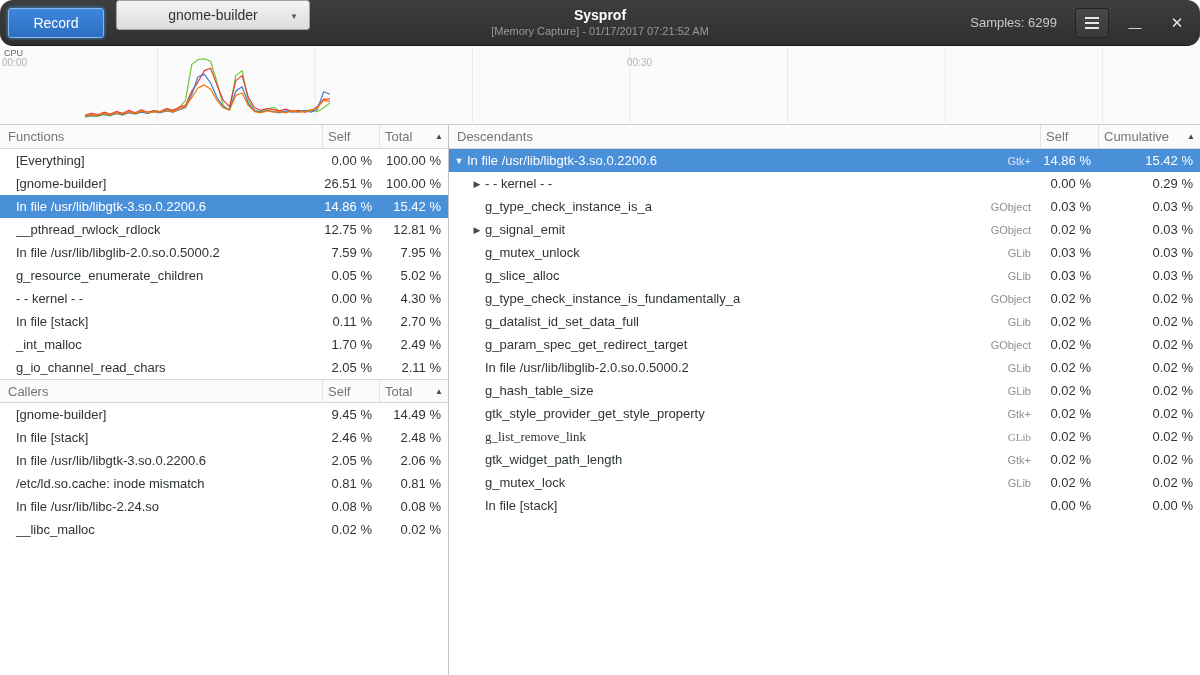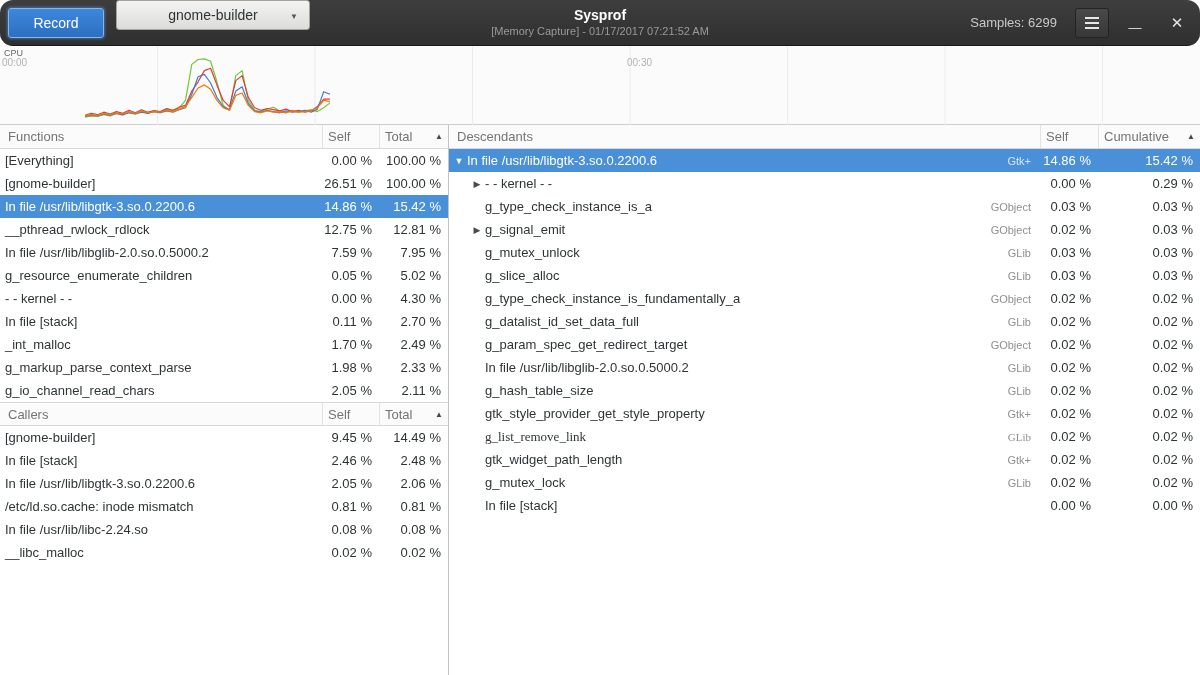--- a/index.html
+++ b/index.html
@@ -42,21 +42,21 @@
 
   .thead{display:grid;flex:0 0 24px;height:24px;background:#fbfbfb;border-bottom:1px solid #d8d8d8;color:#747474;}
   .thead.bt{border-top:1px solid #d8d8d8;}
   .hcell{display:flex;align-items:center;padding-left:8px;font-size:13px;overflow:hidden;}
   .hcell + .hcell{border-left:1px solid #e3e3e3;padding-left:5px;text-align:right;}
   .left-grid{grid-template-columns:322px 57px 69px;}
   .right-grid{grid-template-columns:1fr 58px 102px;}
   .sort-arrow{margin-left:auto;margin-right:5px;font-size:8px;color:#474747;}
 
   .row{display:grid;height:23px;align-items:center;}
-  .row .name{padding-left:5px;white-space:nowrap;overflow:hidden;}
+  .row .name{padding-left:16px;white-space:nowrap;overflow:hidden;}
   .row .num{text-align:right;padding-right:7px;white-space:nowrap;}
   .row.selected{background:#4a90d9;color:#fff;}
 
   .dname{display:flex;align-items:center;white-space:nowrap;overflow:hidden;}
   .expander{flex:0 0 16px;text-align:center;font-size:9px;color:#4a4a4a;}
   .row.selected .expander{color:#fff;}
   .lib{margin-left:auto;padding-right:9px;font-size:11px;color:#8f8f8f;}
   .row.selected .lib{color:#d7e6f8;}
 </style>
 </head>
@@ -152,25 +152,20 @@
             <span class="name">In file [stack]</span>
             <span class="num">0.11 %</span>
             <span class="num">2.70 %</span>
           </div>
           <div class="row left-grid">
             <span class="name">_int_malloc</span>
             <span class="num">1.70 %</span>
             <span class="num">2.49 %</span>
           </div>
           <div class="row left-grid">
-            <span class="name">g_markup_parse_context_parse</span>
-            <span class="num">1.98 %</span>
-            <span class="num">2.33 %</span>
-          </div>
-          <div class="row left-grid">
             <span class="name">g_io_channel_read_chars</span>
             <span class="num">2.05 %</span>
             <span class="num">2.11 %</span>
           </div>
         </div>
 
       <div class="thead left-grid bt">
         <div class="hcell">Callers</div>
         <div class="hcell">Self</div>
         <div class="hcell">

